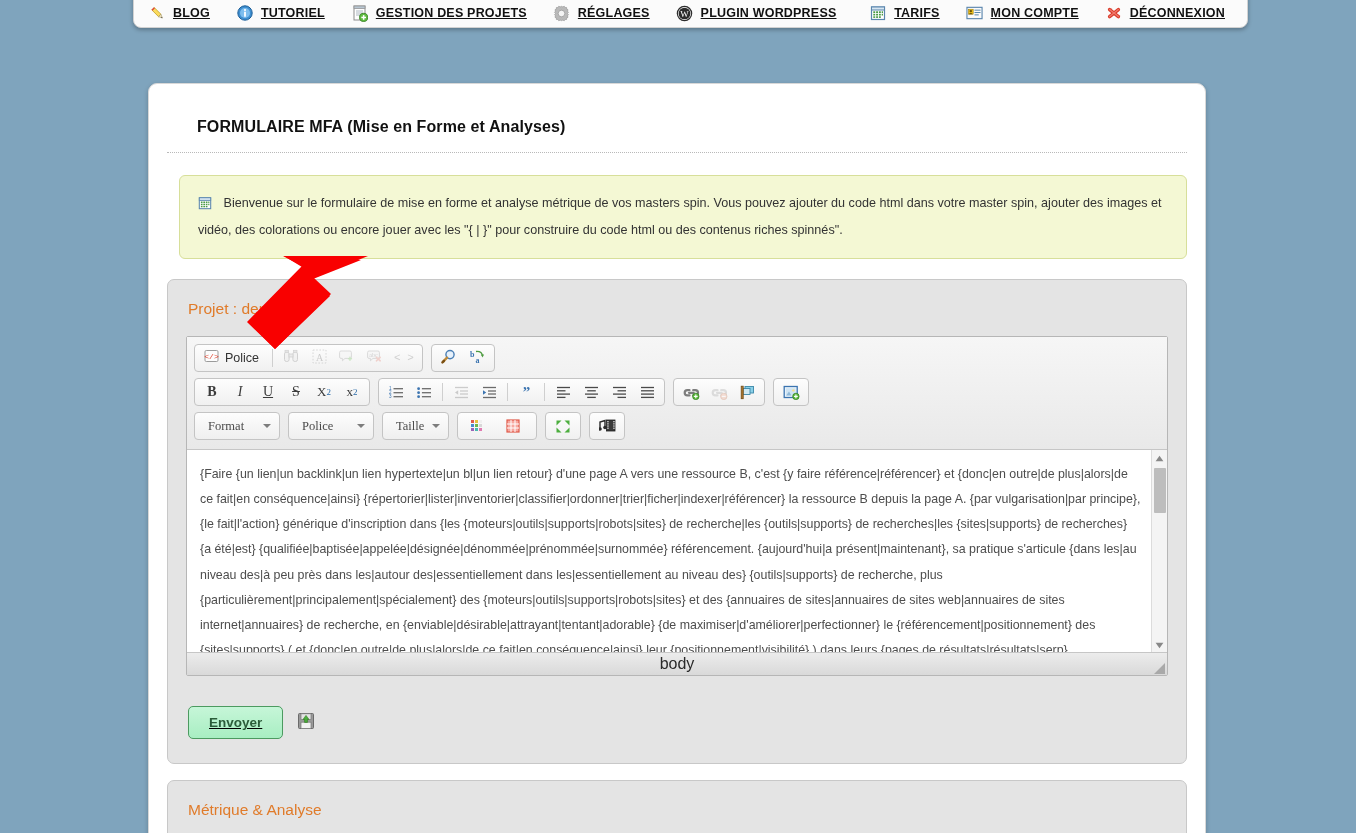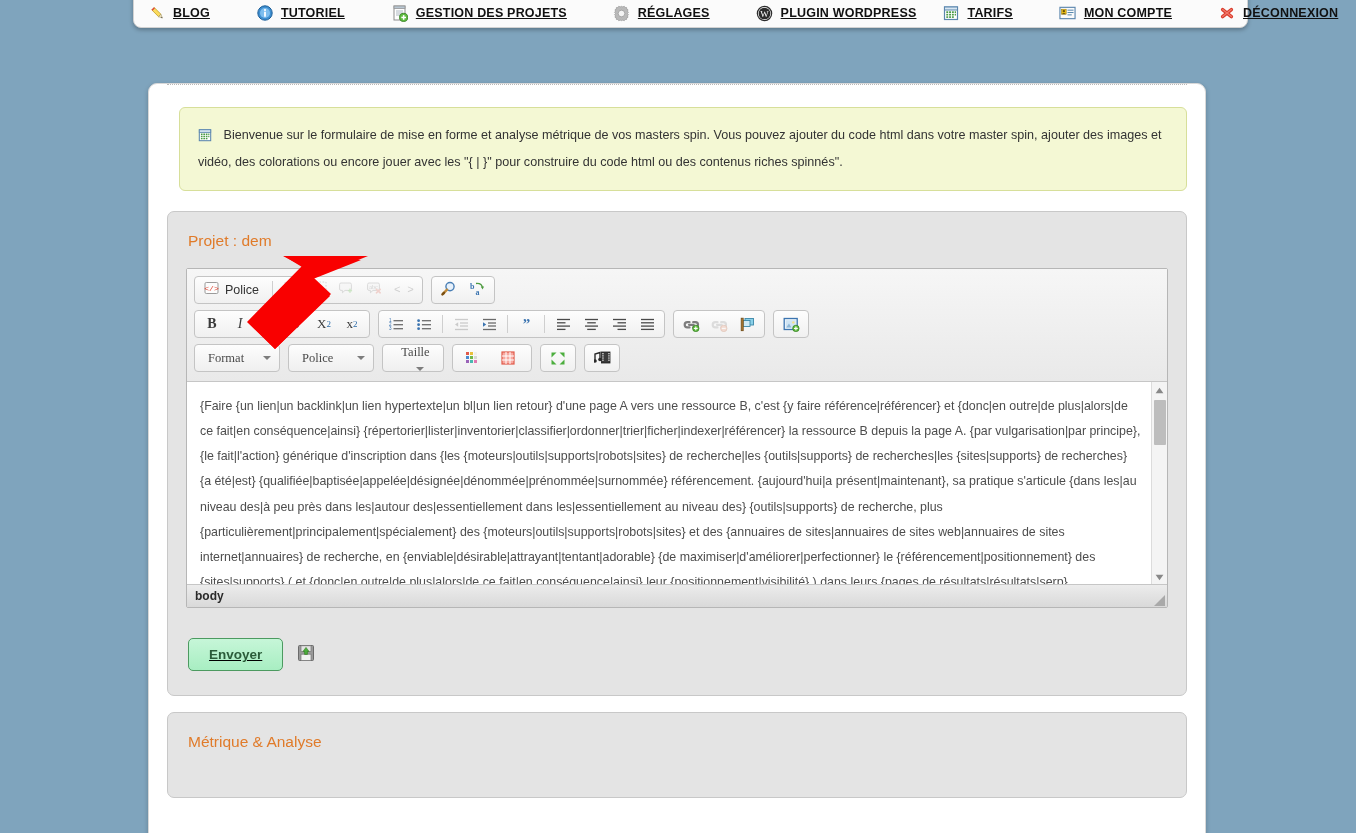--- a/index.html
+++ b/index.html
@@ -16,21 +16,21 @@
   #topnav{
     position:absolute; left:133px; top:-34px;
     width:1115px; height:62px;
     background:#fbfbfb;
     border:1px solid #d2d2d2;
     border-radius:8px;
     box-shadow:0 2px 4px rgba(0,0,0,.28);
     display:flex; align-items:flex-end;
     padding:0 14px 5px 14px;
   }
-  .navgroup{ display:flex; align-items:center;gap:20px; }
+  .navgroup{ display:flex; align-items:center; }
   .navitem{
     display:flex; align-items:center;
     margin-right:26px;
     white-space:nowrap;
     cursor:pointer;
   }
   .navitem .ico{
     width:18px; height:18px; margin-right:7px;
     display:inline-flex; align-items:center; justify-content:center;
     flex:0 0 18px;
@@ -175,23 +175,24 @@
   }
   #vscroll .arrU{ top:0;} #vscroll .arrD{ bottom:0;}
   #vthumb{
     position:absolute; left:2px; top:18px; width:12px; height:45px;
     background:#bdbdbd; border-radius:1px;
   }
   #statusbar{
     height:22px; background:#e2e2e2;
     background-image:linear-gradient(#ececec,#d9d9d9);
     display:flex; align-items:center;
-    font-size:12px; font-weight:bold; color:#2a2a2a;
+    font-size:16px; font-weight:normal; color:#2a2a2a;
     padding:0 8px;
     position:relative;
+    justify-content:center;
   }
   #resizer{
     position:absolute; right:2px; bottom:1px;
     width:14px; height:14px;
   }
 
   
   #submitrow{ display:flex; align-items:center; margin:30px 0 4px 2px;text-decoration:underline; }
   #envoyer{
     background:#b7f2cd;
@@ -346,20 +347,21 @@
           </g>
         </svg>
       </span>
       <span class="lbl">DÉCONNEXION</span>
     </div>
   </div>
 </div>
 
 <div id="card">
 
+  <div id="pagetitle">FORMULAIRE MFA (Mise en Forme et Analyses)</div>
   <div id="titlerule"></div>
 
   <div id="notice">
     <span class="cal">
       <svg width="14" height="14" viewBox="0 0 16 16">
         <rect x="1.5" y="2" width="13" height="12.5" fill="#fff" stroke="#5b86ad" stroke-width="1.2"></rect>
         <rect x="1.5" y="2" width="13" height="3" fill="#d7e6f2" stroke="#5b86ad" stroke-width="1"></rect>
         <g fill="#4a9a45">
           <rect x="3.3" y="6.3" width="1.9" height="1.7"></rect>
             <rect x="6.1" y="6.3" width="1.9" height="1.7"></rect>
@@ -645,21 +647,21 @@
 
         <div class="trow">
           <div class="combo">
             <span>Format</span>
             <span class="caret"></span>
           </div>
           <div class="combo">
             <span>Police</span>
             <span class="caret"></span>
           </div>
-          <div class="combo" style="min-width:62px;flex-direction:column;">
+          <div class="combo" style="min-width:62px;">
             <span>Taille</span>
             <span class="caret" style="margin-left:8px"></span>
           </div>
 
           <div class="tgroup">
             <div class="tbtn" style="min-width:34px">
               <svg width="16" height="14" viewBox="0 0 16 14">
                 <g>
                   <rect x="1" y="1" width="3" height="3" fill="#e05a4a"></rect>
                     <rect x="5" y="1" width="3" height="3" fill="#e8c03c"></rect>

